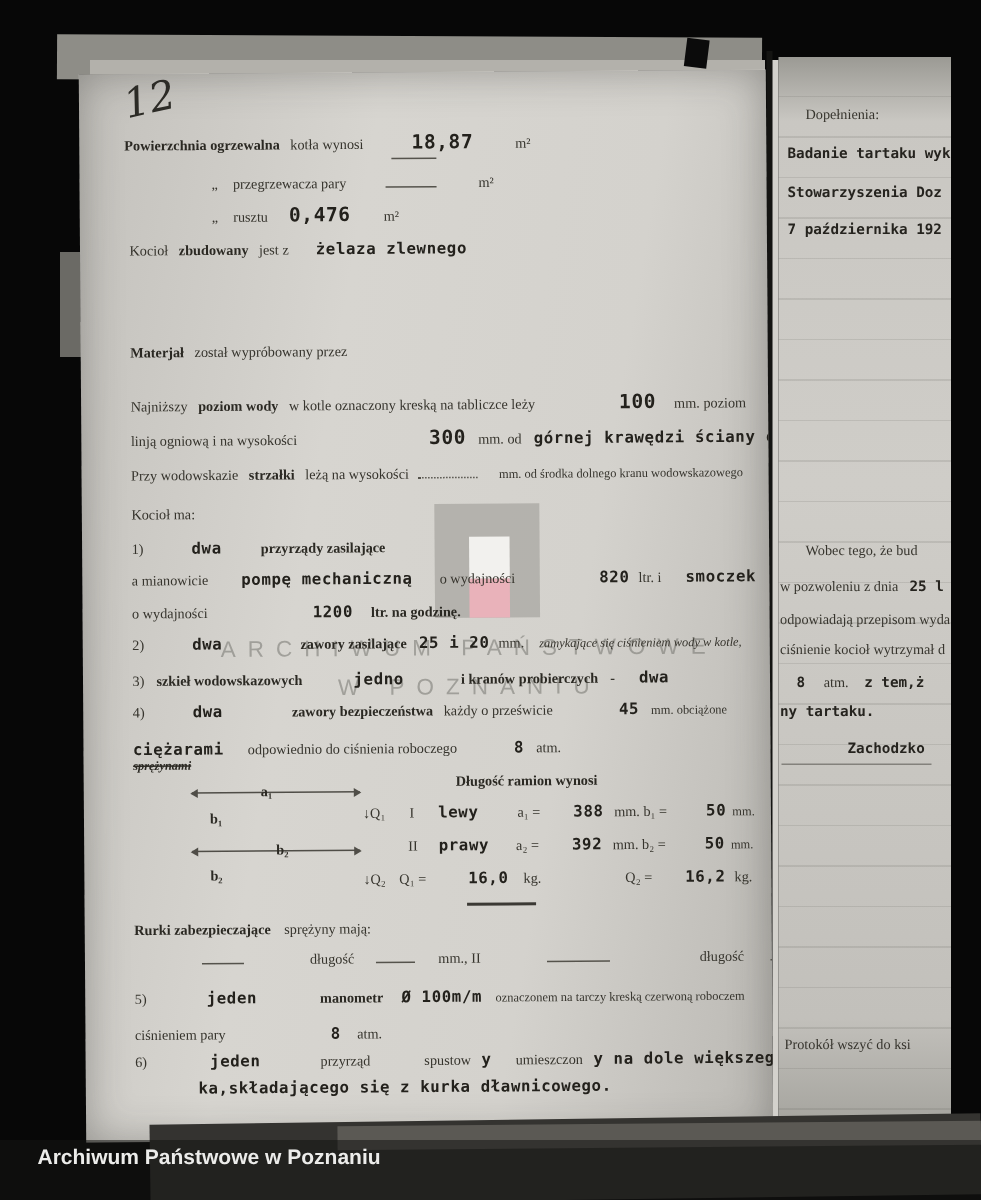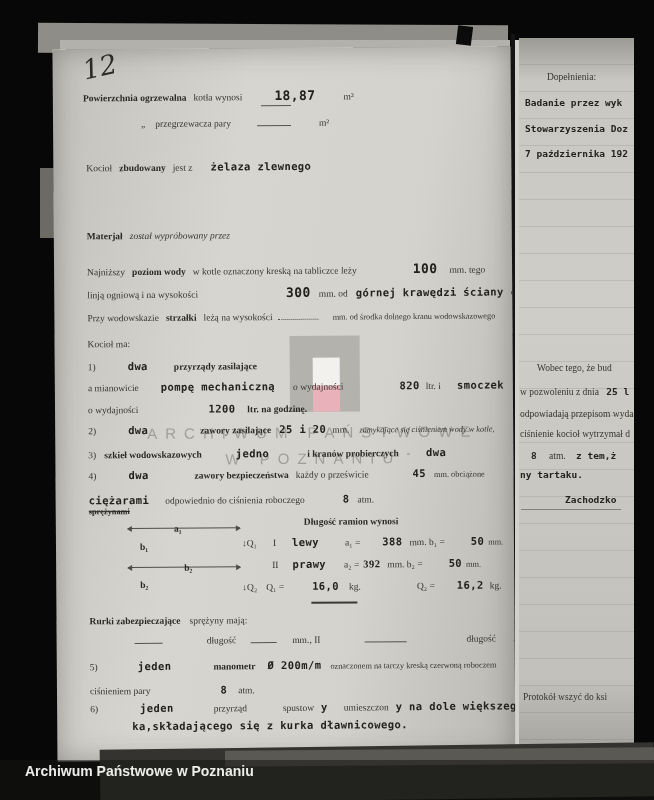--- a/index.html
+++ b/index.html
@@ -9,21 +9,21 @@
   
   .p{font:9.5px/1.1 "Liberation Serif",serif;color:#36342d;}
   .b{font-weight:bold;color:#2b2923;}
   .sm{font-size:8.3px;}
   
   .t{font:bold 10.5px/1.1 "DejaVu Sans Mono",monospace;color:#23211c;letter-spacing:.4px;}
   .t2{font-size:13px;}
   .line{position:absolute;white-space:nowrap;}
   .blank{display:inline-block;border-bottom:1px solid #55534c;height:7px;}
   .dotline{display:inline-block;border-bottom:1px dotted #55534c;height:7px;}
-  .struck{text-decoration:line-through;}
+  .struck{text-decoration:line-through;font-style:italic;}
   
   .page-main{position:absolute;left:55px;top:48px;width:458px;height:712px;overflow:hidden;
     background:linear-gradient(100deg,#c3c1bc,#d7d5d0 35%,#d4d2cd 68%,#bab8b3);
     box-shadow:inset 0 0 28px rgba(40,40,38,.35);transform:rotate(-0.4deg);}
   .page-right{position:absolute;left:519px;top:38px;width:115px;height:712px;overflow:hidden;
     background:
       repeating-linear-gradient(to bottom,transparent 0 26px,rgba(95,95,88,.16) 26px 27px),
       linear-gradient(to bottom,#9b9a94,#c9c7c2 6%,#cfcdc8 40%,#c2c0bb 90%,#a5a49e);}
   .dim{position:absolute;height:0;border-top:1px solid #4f4d47;}
   .dim::before,.dim::after{content:"";position:absolute;top:-3px;width:0;height:0;
@@ -65,39 +65,45 @@
   </div>
   <span class="blank abs" style="left:208px;top:50px;width:30px;"></span>
 
   <div class="line" style="left:88px;top:64px;">
     <span class="p">„</span>
     <span class="p" style="margin-left:6px;">przegrzewacza pary</span>
     <span class="blank" style="margin-left:22px;width:34px;"></span>
     <span class="p" style="margin-left:24px;">m²</span>
   </div>
 
+  <div class="line" style="left:88px;top:86px;">
+    <span class="p">„</span>
+    <span class="p" style="margin-left:6px;">rusztu</span>
+    <span class="t t2" style="margin-left:10px;">0,476</span>
+    <span class="p" style="margin-left:18px;">m²</span>
+  </div>
 
   <div class="line" style="left:33px;top:108px;">
     <span class="p">Kocioł</span>
     <span class="p b" style="margin-left:3px;">zbudowany</span>
     <span class="p" style="margin-left:3px;">jest z</span>
     <span class="t" style="margin-left:14px;">żelaza zlewnego</span>
   </div>
 
   <div class="line" style="left:33px;top:176px;">
     <span class="p b">Materjał</span>
-    <span class="p" style="margin-left:3px;font-style:italic;">został wypróbowany przez</span>
+    <span class="p" style="margin-left:3px;">został wypróbowany przez</span>
   </div>
 
   <div class="line" style="left:33px;top:212px;">
     <span class="p">Najniższy</span>
     <span class="p b" style="margin-left:3px;">poziom wody</span>
     <span class="p" style="margin-left:3px;">w kotle oznaczony kreską na tabliczce leży</span>
     <span class="t t2" style="margin-left:52px;">100</span>
-    <span class="p" style="margin-left:8px;">mm. tego</span>
+    <span class="p" style="margin-left:8px;">mm. poziom</span>
   </div>
   <div class="line" style="left:33px;top:235px;">
     <span class="p">linją ogniową i na wysokości</span>
     <span class="t t2" style="margin-left:84px;">300</span>
     <span class="p" style="margin-left:4px;">mm. od</span>
     <span class="t" style="margin-left:4px;">górnej krawędzi ściany czołowe</span>
   </div>
   <div class="line" style="left:33px;top:258px;">
     <span class="p">Przy wodowskazie</span>
     <span class="p b" style="margin-left:3px;">strzałki</span>
@@ -179,21 +185,21 @@
     <span class="p" style="margin-left:22px;">a₁ =</span>
     <span class="t" style="margin-left:18px;">388</span>
     <span class="p" style="margin-left:3px;">mm. b₁ =</span>
     <span class="t" style="margin-left:22px;">50</span>
     <span class="p sm">mm.</span>
   </div>
   <div class="line" style="left:216px;top:506px;">
     <span class="p">II</span>
     <span class="t" style="margin-left:10px;">prawy</span>
     <span class="p" style="margin-left:14px;">a₂ =</span>
-    <span class="t" style="font-family:Liberation Serif, serif;">392</span>
+    <span class="t" style="margin-left:18px;">392</span>
     <span class="p" style="margin-left:3px;">mm. b₂ =</span>
     <span class="t" style="margin-left:22px;">50</span>
     <span class="p sm">mm.</span>
   </div>
   <div class="dim" style="left:72px;top:518px;width:112px;"></div>
   <div class="line" style="left:128px;top:508px;"><span class="p b">b₂</span></div>
   <div class="line" style="left:84px;top:525px;"><span class="p b">b₂</span></div>
   <div class="line" style="left:186px;top:528px;">
     <span class="p">↓Q₂</span>
     <span class="p" style="margin-left:5px;">Q₁ =</span>
@@ -217,21 +223,21 @@
     <span class="blank" style="width:42px;margin-left:40px;"></span>
     <span class="p" style="margin-left:56px;">długość</span>
     <span class="blank" style="width:26px;margin-left:14px;"></span>
     
   </div>
 
   <div class="line" style="left:33px;top:607px;">
     <span class="p">5)</span>
     <span class="t" style="margin-left:36px;">jeden</span>
     <span class="p b" style="margin-left:38px;">manometr</span>
-    <span class="t" style="margin-left:8px;">Ø 200m/m</span>
+    <span class="t" style="margin-left:8px;">Ø 100m/m</span>
     <span class="p sm" style="margin-left:5px;">oznaczonem na tarczy kreską czerwoną roboczem</span>
   </div>
   <div class="line" style="left:33px;top:631px;">
     <span class="p">ciśnieniem pary</span>
     <span class="t" style="margin-left:66px;">8</span>
     <span class="p" style="margin-left:7px;">atm.</span>
   </div>
 
   <div class="line" style="left:33px;top:649px;">
     <span class="p">6)</span>
@@ -241,22 +247,22 @@
     <span class="t" style="margin-left:3px;">y</span>
     <span class="p" style="margin-left:12px;">umieszczon</span>
     <span class="t" style="margin-left:3px;">y na dole większego walc</span>
   </div>
   <div class="line" style="left:75px;top:667px;">
     <span class="t">ka,składającego się z kurka dławnicowego.</span>
   </div>
 </div>
 
 <div class="page-right">
-  <div class="rp b" style="left:28px;top:34px;">Dopełnienia:</div>
-  <div class="rp rt" style="left:6px;top:60px;">Badanie przez wyk</div>
+  <div class="rp b" style="left:18px;top:34px;">Dopełnienia:</div>
+  <div class="rp rt" style="left:6px;top:60px;">Badanie tartaku wyk</div>
   <div class="rp rt" style="left:6px;top:86px;">Stowarzyszenia Doz</div>
   <div class="rp rt" style="left:6px;top:111px;">7 października 192</div>
 
   <div class="rp" style="left:18px;top:325px;">Wobec tego, że bud</div>
   <div class="rp" style="left:1px;top:349px;">
     <span class="rp" style="position:static;">w pozwoleniu z dnia</span>
     <span class="rt" style="margin-left:5px;">25 l</span>
   </div>
   <div class="rp" style="left:1px;top:371px;">odpowiadają przepisom wyda</div>
   <div class="rp" style="left:1px;top:391px;">ciśnienie kocioł wytrzymał d</div>

